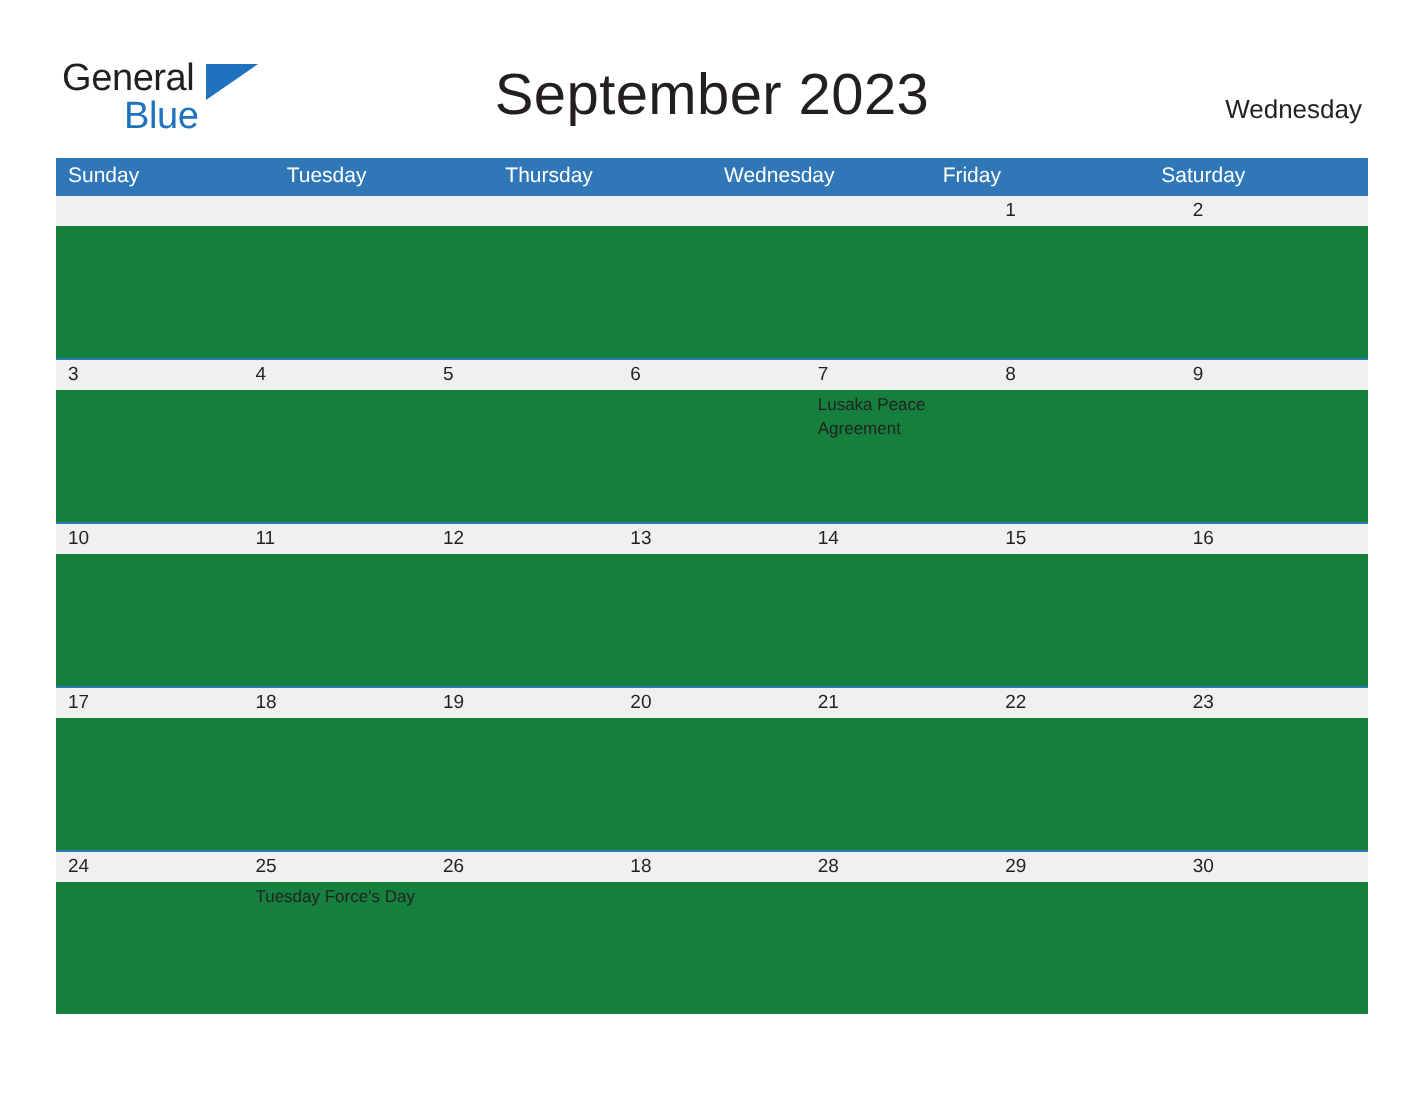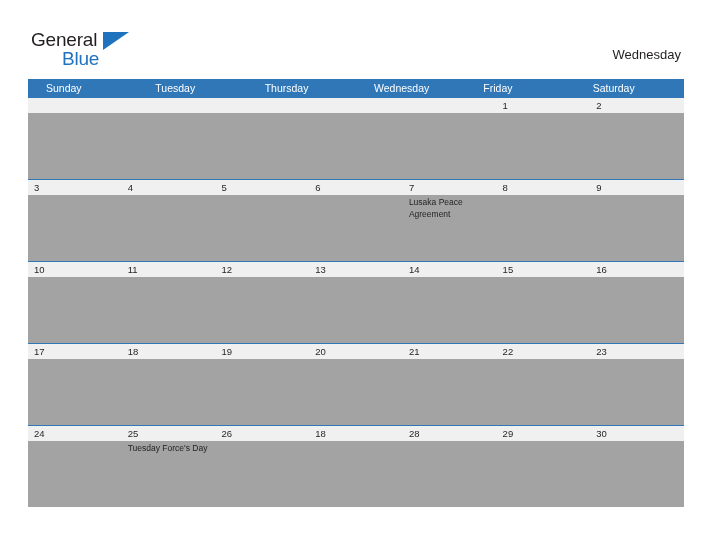--- a/index.html
+++ b/index.html
@@ -96,21 +96,21 @@
   .dow-row {
     display: flex;
     background: #3077b8;
     height: 18px;
   }
   .dow-cell {
     flex: 1 1 0;
     color: #ffffff;
     font-size: 10.5px;
     line-height: 18px;
-    padding-left: 18px;
+    padding-left: 6px;
     box-sizing: border-box;
     white-space: nowrap;
   }
 
   .week {
     position: relative;
   }
   .week-dates {
     display: flex;
     background: #f0f0f0;
@@ -124,21 +124,21 @@
     flex: 1 1 0;
     font-size: 9.5px;
     color: #231f20;
     line-height: 15px;
     padding-left: 6px;
     box-sizing: border-box;
   }
   .week-events {
     display: flex;
     height: 66px;
-    background: #a3a3a3;
+    background: #15803d;
   }
   .event-cell {
     flex: 1 1 0;
     padding: 2px 8px 0 6px;
     box-sizing: border-box;
     font-size: 8.5px;
     line-height: 11.5px;
     color: #231f20;
   }
   .event-text {
@@ -152,20 +152,21 @@
 <div class="page">
 
   <div class="header">
 
     <div class="logo">
       <span class="logo-general">General</span>
       <span class="logo-triangle"></span>
       <span class="logo-blue">Blue</span>
     </div>
 
+    <div class="title">September 2023</div>
 
     <div class="country">Wednesday</div>
 
   </div>
 
   <div class="calendar">
 
     <div class="dow-row">
       <div class="dow-cell">Sunday</div>
       <div class="dow-cell">Tuesday</div>

